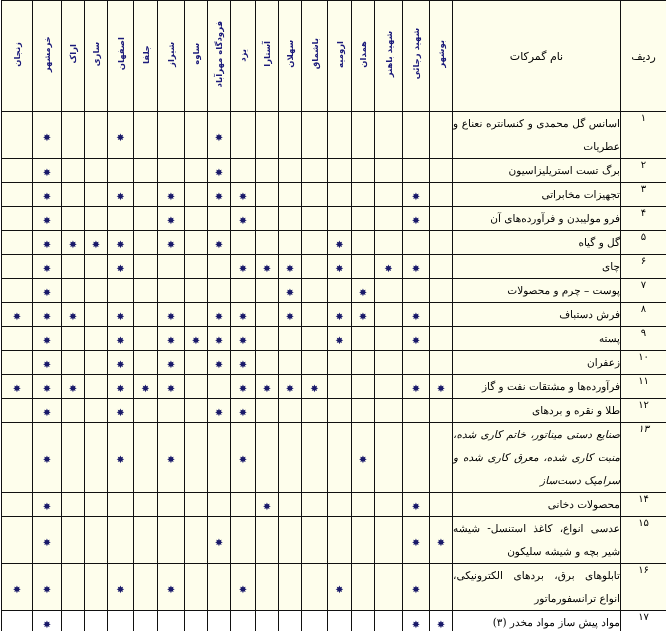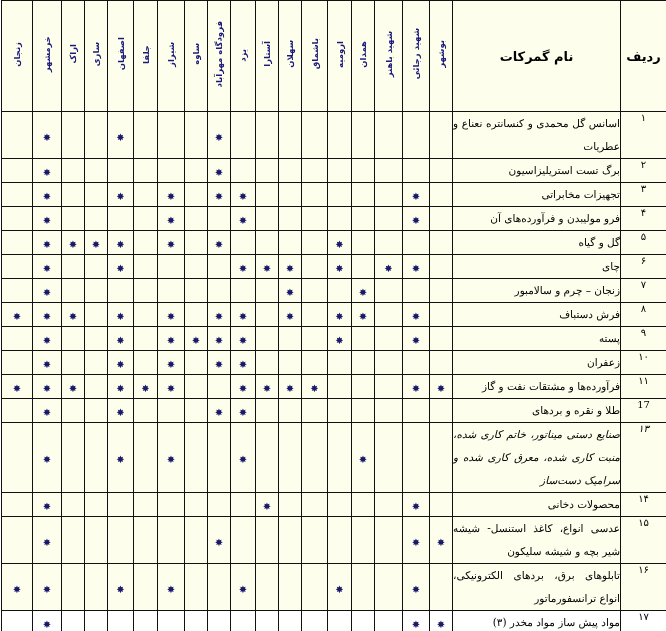--- a/index.html
+++ b/index.html
@@ -26,22 +26,22 @@
     display: inline-block;
     writing-mode: vertical-rl;
     transform: rotate(180deg);
     font-size: 8.5px;
     font-weight: bold;
     color: #1b1a7a;
     white-space: nowrap;
     direction: rtl;
   }
   th.namehdr, th.rowhdr {
-    font-size: 13px;
-    font-weight: bold;
+    font-size: 11px;
+    font-weight: normal;
     color: #1b1a7a;
     direction: rtl;
   }
   td.mark { text-align: center; vertical-align: middle; }
   td.mark .dot {
     display: inline-block;
     font-size: 10px;
     line-height: 10px;
     color: #1a1a6a;
   }
@@ -263,21 +263,21 @@
         <td class="mark"></td>
         <td class="mark"></td>
         <td class="mark"></td>
         <td class="mark"><span class="dot">✸</span></td>
         <td class="mark"></td>
         <td class="mark"></td>
         <td class="mark"><span class="dot">✸</span></td>
         <td class="mark"></td>
         <td class="mark"></td>
         <td class="mark"></td>
-        <td class="name">زنجان – چرم و سالامبور</td>
+        <td class="name">پوست – چرم و محصولات</td>
         <td class="num">۷</td>
       </tr>
       <tr class="h2">
         <td class="mark"><span class="dot">✸</span></td>
         <td class="mark"><span class="dot">✸</span></td>
         <td class="mark"><span class="dot">✸</span></td>
         <td class="mark"></td>
         <td class="mark"><span class="dot">✸</span></td>
         <td class="mark"></td>
         <td class="mark"><span class="dot">✸</span></td>
@@ -374,21 +374,21 @@
         <td class="mark"><span class="dot">✸</span></td>
         <td class="mark"></td>
         <td class="mark"></td>
         <td class="mark"></td>
         <td class="mark"></td>
         <td class="mark"></td>
         <td class="mark"></td>
         <td class="mark"></td>
         <td class="mark"></td>
         <td class="name">طلا و نقره و بردهای</td>
-        <td class="num">17</td>
+        <td class="num">۱۲</td>
       </tr>
       <tr class="h3">
         <td class="mark"></td>
         <td class="mark"><span class="dot">✸</span></td>
         <td class="mark"></td>
         <td class="mark"></td>
         <td class="mark"><span class="dot">✸</span></td>
         <td class="mark"></td>
         <td class="mark"><span class="dot">✸</span></td>
         <td class="mark"></td>

